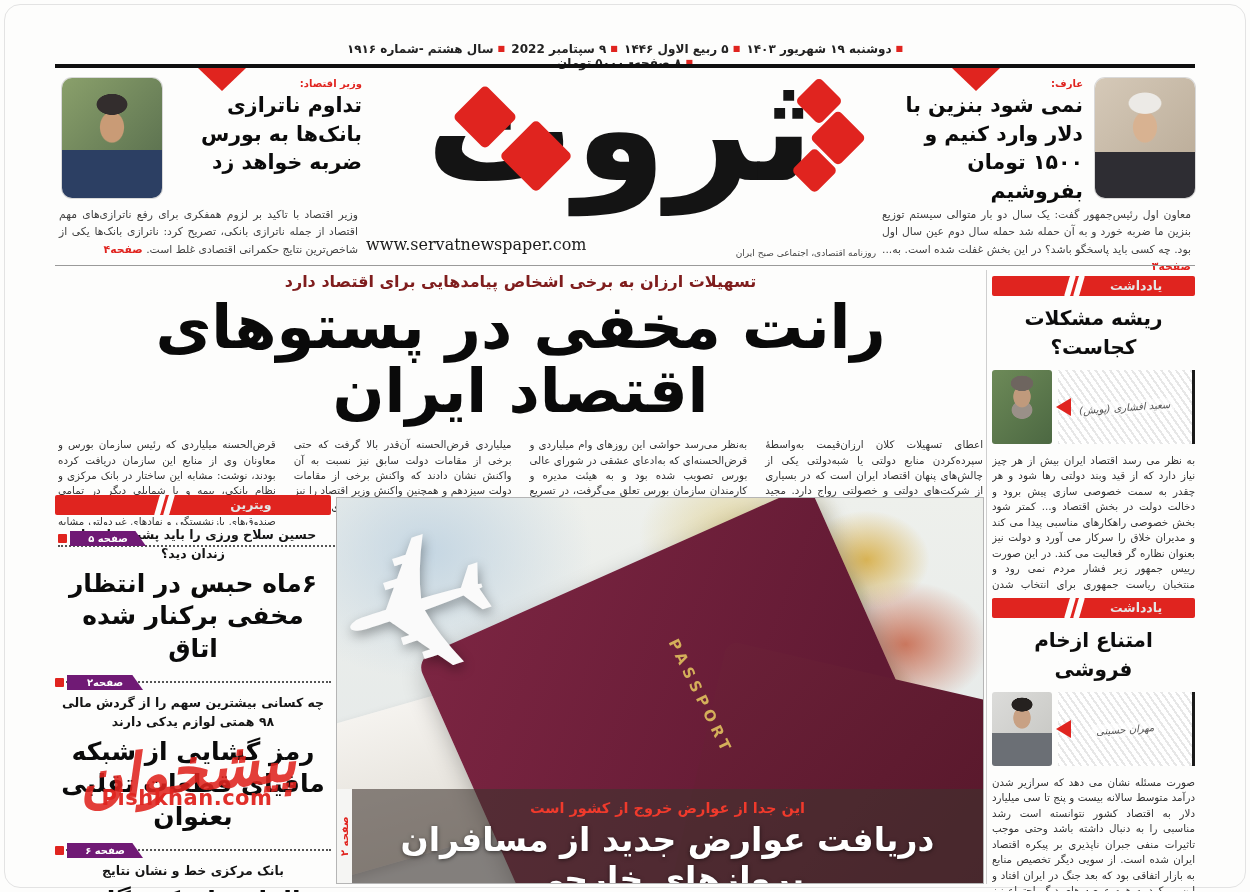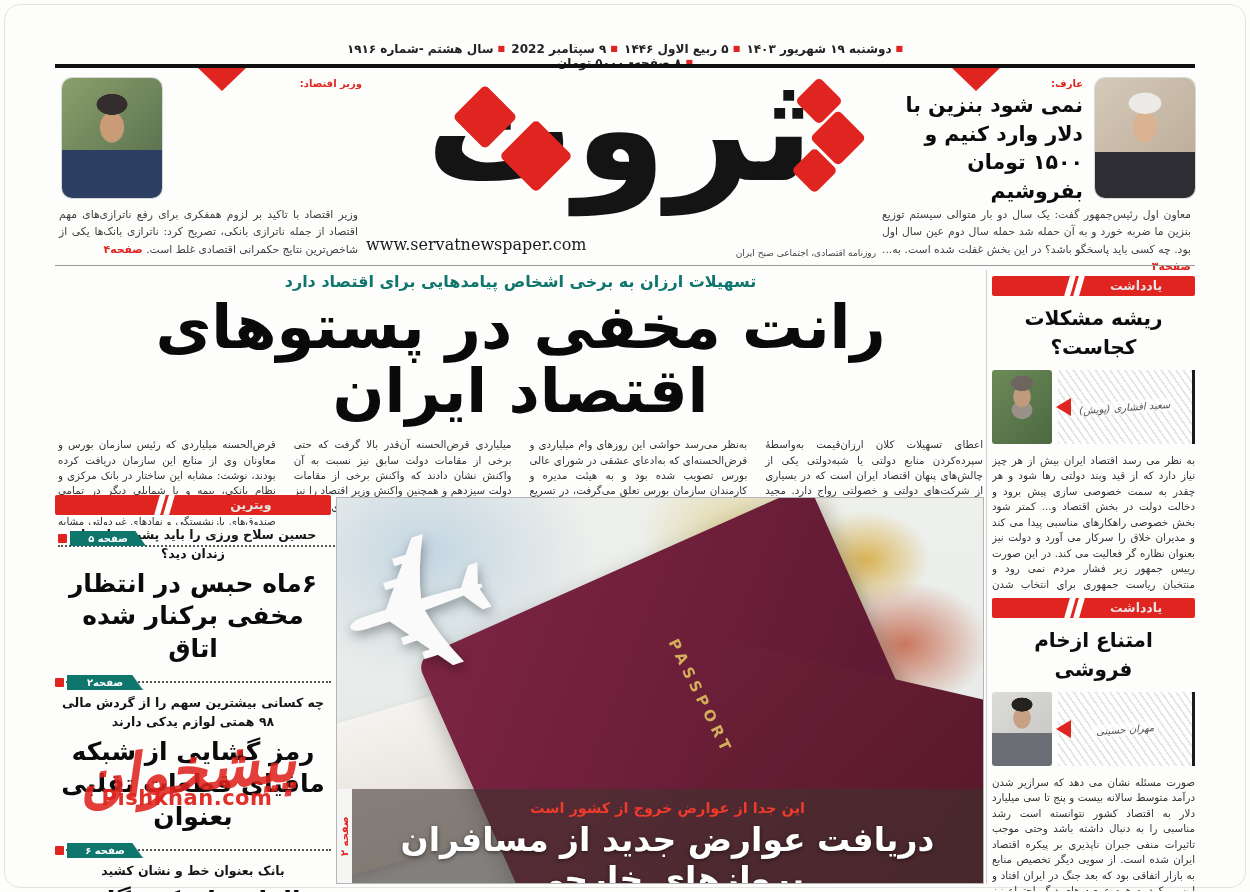--- a/index.html
+++ b/index.html
@@ -54,31 +54,31 @@
   .d-b1 { left:440px; top:10px;  width:34px; height:34px; }
   .d-b2 { left:456px; top:44px;  width:40px; height:40px; }
   .d-b3 { left:436px; top:80px;  width:33px; height:33px; }
   .website { position:absolute; left:4px; bottom:8px; font-family:"DejaVu Serif", serif; font-size:16px; color:#1c1c1c; }
   .tagline { position:absolute; right:2px; bottom:4px; font-size:9px; color:#444; direction:rtl; }
 
   .mid-rule { position:absolute; top:265px; left:55px; width:1140px; height:1px; background:#9a9a9a; }
 
   
   .lead { position:absolute; left:58px; top:272px; width:925px; }
-  .lead-kicker { text-align:center; direction:rtl; font-size:16px; font-weight:800; color:#0f766e; }
+  .lead-kicker { text-align:center; direction:rtl; font-size:16px; font-weight:800; color:#7f1d1d; }
   .lead-headline { margin-top:4px; text-align:center; direction:rtl; font-size:61px; font-weight:900;
                    color:#0a0a0a; line-height:1.05; }
   .lead-cols { margin-top:14px; display:flex; gap:18px; direction:rtl; height:88px; overflow:hidden; }
   .lead-col { flex:1; font-size:10.3px; line-height:1.5; text-align:justify; color:#333; direction:rtl; }
   .lead-footer { position:relative; margin-top:10px; border-bottom:2px dotted #555; height:12px; }
 
   
   .ribbon-row { position:absolute; display:flex; align-items:center; gap:3px; z-index:3; }
   .mini-sq { width:9px; height:9px; background:#e0241f; border-radius:1px; }
-  .ribbon { width:76px; height:15px; background:#0f766e; color:#fff; font-size:10px; font-weight:bold;
+  .ribbon { width:76px; height:15px; background:#701a75; color:#fff; font-size:10px; font-weight:bold;
             text-align:center; line-height:15px; direction:rtl;
             clip-path:polygon(0 0, 86% 0, 100% 100%, 0 100%); }
 
   
   .bar { position:relative; height:20px; background:#e0241f; border-radius:2px; }
   .bar-label { position:absolute; left:42%; right:0; top:0; color:#e5e5e5; font-size:12.5px; font-weight:bold;
                text-align:center; line-height:20px; direction:rtl; }
   .bar-notch { position:absolute; left:37%; top:-1px; height:22px; display:flex; gap:3px; }
   .bar-notch i { display:block; width:6px; height:22px; background:#fdfdfc; transform:skewX(-16deg); border-radius:2px; }
 
@@ -175,20 +175,21 @@
   </div>
 
   <div class="top-rule"></div>
   <div class="bookmark bm-left"></div>
   <div class="bookmark bm-right"></div>
 
   <div class="story-left">
     <div class="p-photo photo-hemmati"></div>
     <div class="ts-text">
       <div class="ts-label">وزیر اقتصاد:</div>
+      <div class="ts-headline">تداوم ناترازی بانک‌ها به بورس ضربه خواهد زد</div>
     </div>
     <div class="ts-summary">
       <span>وزیر اقتصاد با تاکید بر لزوم همفکری برای رفع ناترازی‌های مهم اقتصاد از جمله ناترازی بانکی، تصریح کرد: ناترازی بانک‌ها یکی از شاخص‌ترین نتایج حکمرانی اقتصادی غلط است. </span>
       <span class="ts-pageref">صفحه۴</span>
     </div>
   </div>
 
   <div class="story-right">
     <div class="p-photo photo-aref"></div>
     <div class="ts-text">
@@ -252,21 +253,21 @@
     <div class="v-item">
       <div class="v-kicker">چه کسانی بیشترین سهم را از گردش مالی ۹۸ همتی لوازم یدکی دارند</div>
       <div class="v-headline">رمز گشایی از شبکه مافیای قطعات تقلبی بعنوان</div>
       <div class="ribbon-row">
         <span class="mini-sq"></span>
         <span class="ribbon">صفحه ۶</span>
       </div>
     </div>
 
     <div class="v-item">
-      <div class="v-kicker">بانک بعنوان خط و نشان کشید</div>
+      <div class="v-kicker">بانک مرکزی خط و نشان نتایج</div>
       <div class="v-headline">الزام واردکنندگان شمش طلا به فروش به بانک مرکزی</div>
 
     </div>
   </div>
 
   <div class="watermark">
     <div class="wm-fa">پیشخوان</div>
     <div class="wm-en">Pishkhan.com</div>
   </div>
 

